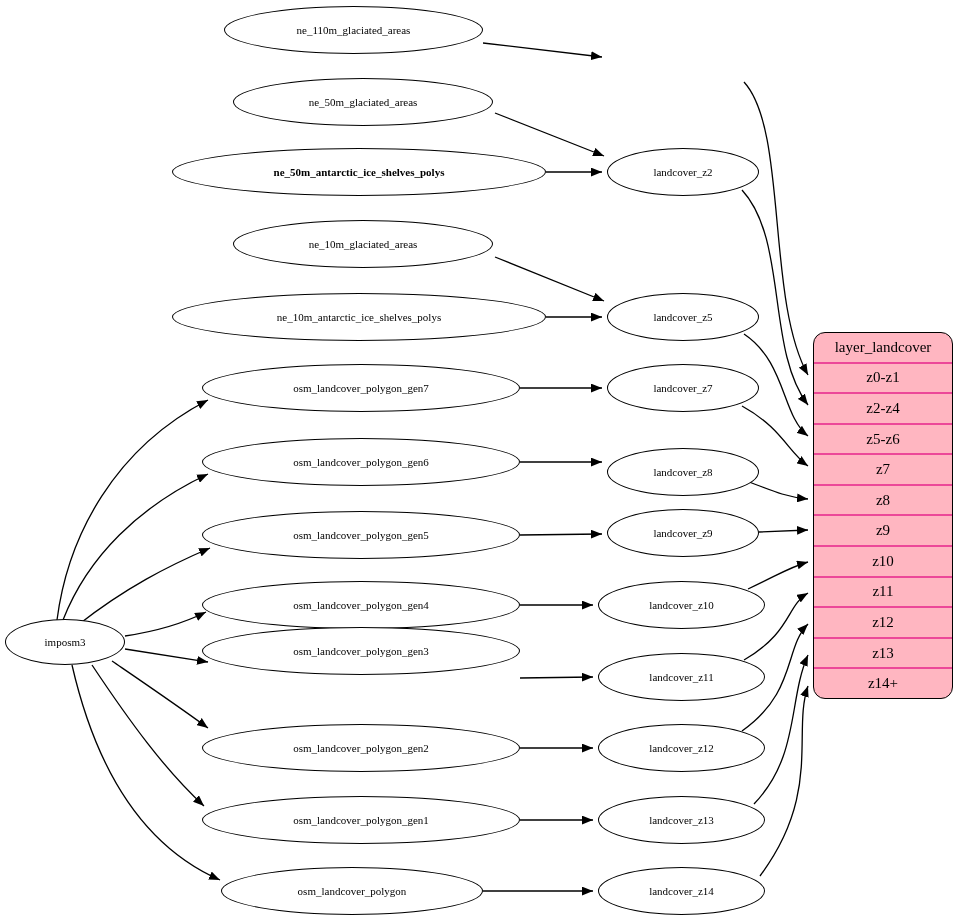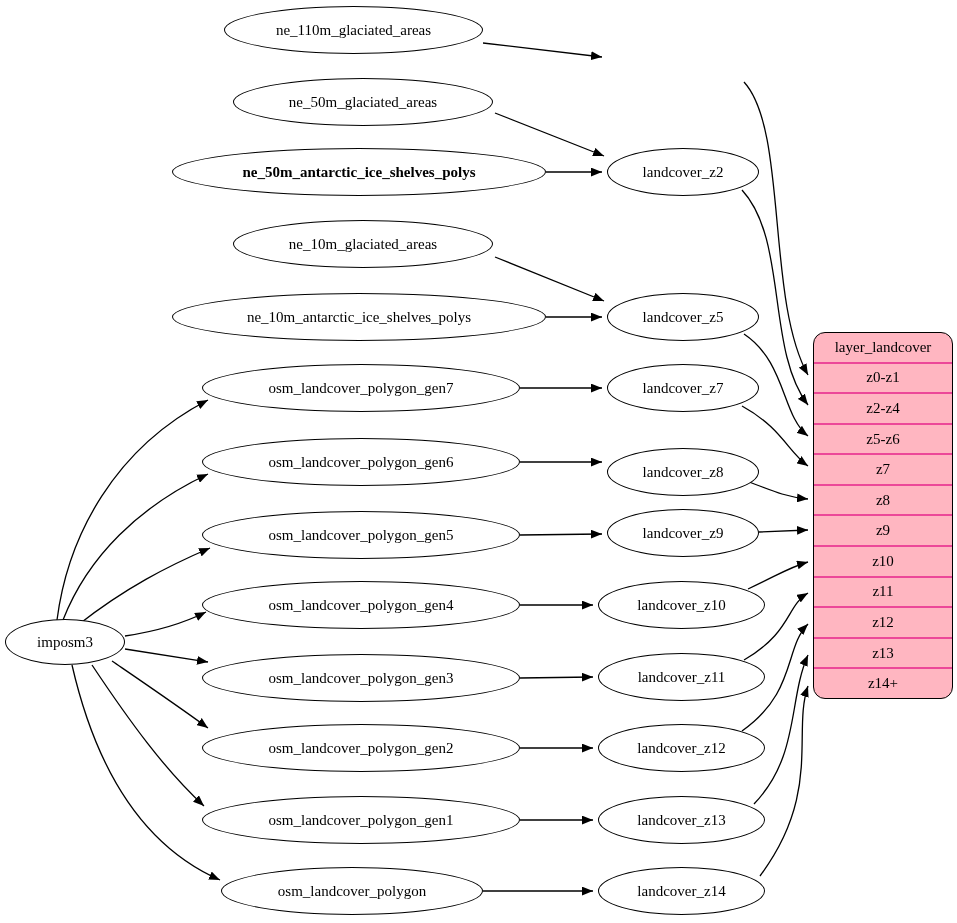--- a/index.html
+++ b/index.html
@@ -5,21 +5,21 @@
   html,body{margin:0;padding:0;background:#fff;}
   .canvas{
     position:relative;width:957px;height:923px;background:#ffffff;
     font-family:"Liberation Serif","DejaVu Serif",serif;color:#000;
     overflow:hidden;
   }
   .canvas svg{position:absolute;left:0;top:0;}
   .node{
     position:absolute;border:1.3px solid #000;border-radius:50%;
     background:#fff;display:flex;align-items:center;justify-content:center;
-    font-size:15px;line-height:1;white-space:nowrap;box-sizing:border-box;
+    font-size:11px;line-height:1;white-space:nowrap;box-sizing:border-box;
   }
   .record{
     position:absolute;left:813px;top:332px;width:140px;height:367px;
     background:#ffb6c1;border:1.3px solid #000;border-radius:12px;
     display:flex;flex-direction:column;box-sizing:border-box;overflow:hidden;
   }
   .record-row{
     flex:1;display:flex;align-items:center;justify-content:center;
     font-size:15px;line-height:1;border-top:2px solid #ec4899;
   }
@@ -78,21 +78,21 @@
 
   <div class="node" style="left:224px;top:6px;width:259px;height:48px;">ne_110m_glaciated_areas</div>
   <div class="node" style="left:233px;top:78px;width:260px;height:48px;">ne_50m_glaciated_areas</div>
   <div class="node" style="left:172px;top:148px;width:374px;height:48px;font-weight:bold;">ne_50m_antarctic_ice_shelves_polys</div>
   <div class="node" style="left:233px;top:220px;width:260px;height:48px;">ne_10m_glaciated_areas</div>
   <div class="node" style="left:172px;top:293px;width:374px;height:48px;">ne_10m_antarctic_ice_shelves_polys</div>
   <div class="node" style="left:202px;top:364px;width:318px;height:48px;">osm_landcover_polygon_gen7</div>
   <div class="node" style="left:202px;top:438px;width:318px;height:48px;">osm_landcover_polygon_gen6</div>
   <div class="node" style="left:202px;top:511px;width:318px;height:48px;">osm_landcover_polygon_gen5</div>
   <div class="node" style="left:202px;top:581px;width:318px;height:48px;">osm_landcover_polygon_gen4</div>
-  <div class="node" style="left:202px;top:654px;width:318px;height:48px;">osm_landcover_polygon_gen3</div>
+  <div class="node" style="left:202px;top:627px;width:318px;height:48px;">osm_landcover_polygon_gen3</div>
   <div class="node" style="left:202px;top:724px;width:318px;height:48px;">osm_landcover_polygon_gen2</div>
   <div class="node" style="left:202px;top:796px;width:318px;height:48px;">osm_landcover_polygon_gen1</div>
   <div class="node" style="left:221px;top:867px;width:262px;height:48px;">osm_landcover_polygon</div>
 
   <div class="node" style="left:607px;top:148px;width:152px;height:48px;">landcover_z2</div>
   <div class="node" style="left:607px;top:293px;width:152px;height:48px;">landcover_z5</div>
   <div class="node" style="left:607px;top:364px;width:152px;height:48px;">landcover_z7</div>
   <div class="node" style="left:607px;top:448px;width:152px;height:48px;">landcover_z8</div>
   <div class="node" style="left:607px;top:509px;width:152px;height:48px;">landcover_z9</div>
   <div class="node" style="left:598px;top:581px;width:167px;height:48px;">landcover_z10</div>

